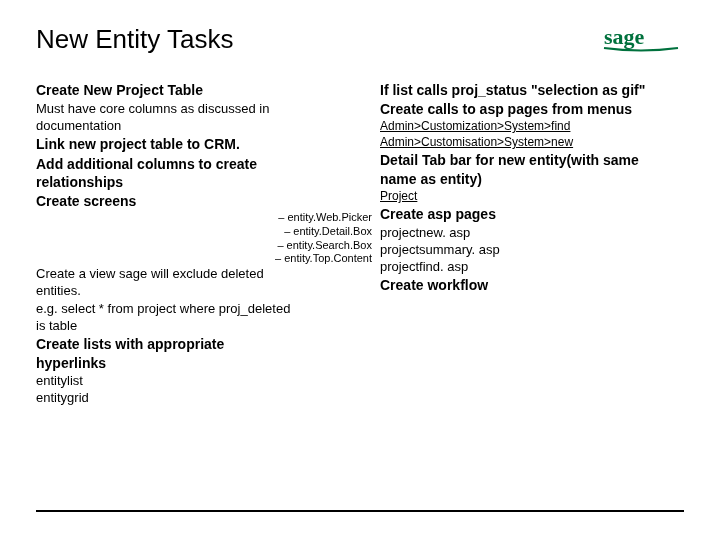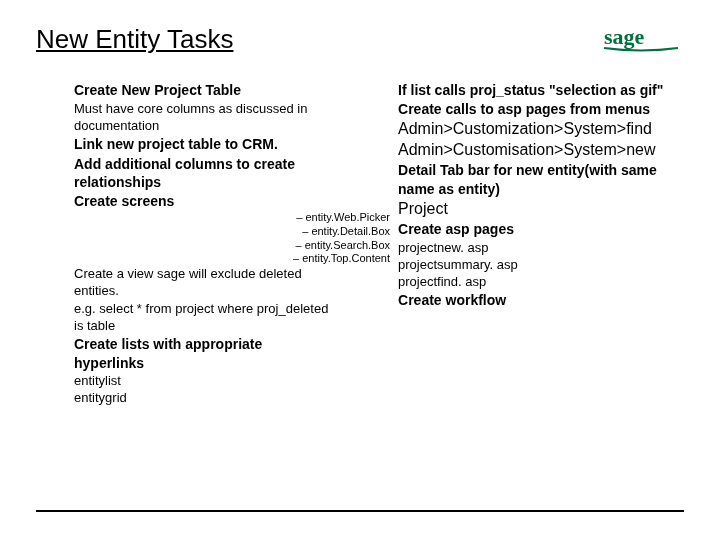--- a/index.html
+++ b/index.html
@@ -15,39 +15,37 @@
   .header {
     display: flex;
     justify-content: space-between;
     align-items: flex-start;
     margin-bottom: 22px;
   }
   .title {
     font-size: 26px;
     font-weight: 400;
     color: #000;
-    text-decoration: underline;
   }
   .logo {
     margin-top: -2px;
   }
   .columns {
     display: flex;
     gap: 8px;
-    margin-left: 38px;
   }
   .col {
     flex: 1;
     font-size: 13px;
     line-height: 1.25;
   }
   .col-left { flex: 1.05; }
   .col-right { flex: 0.95; }
   .b { font-weight: 700; font-size: 14px; }
-  .sm { font-size: 16px; }
+  .sm { font-size: 12px; text-decoration: underline; }
   .sp { margin-top: 2px; }
   .dash-list { list-style: none; padding-left: 8px; text-align: right; }
   .dash-list li::before { content: "– "; }
   .dash-list li { font-size: 11px; }
   .footer-rule {
     position: absolute;
     left: 36px;
     right: 36px;
     bottom: 28px;
     border-top: 2px solid #000;

